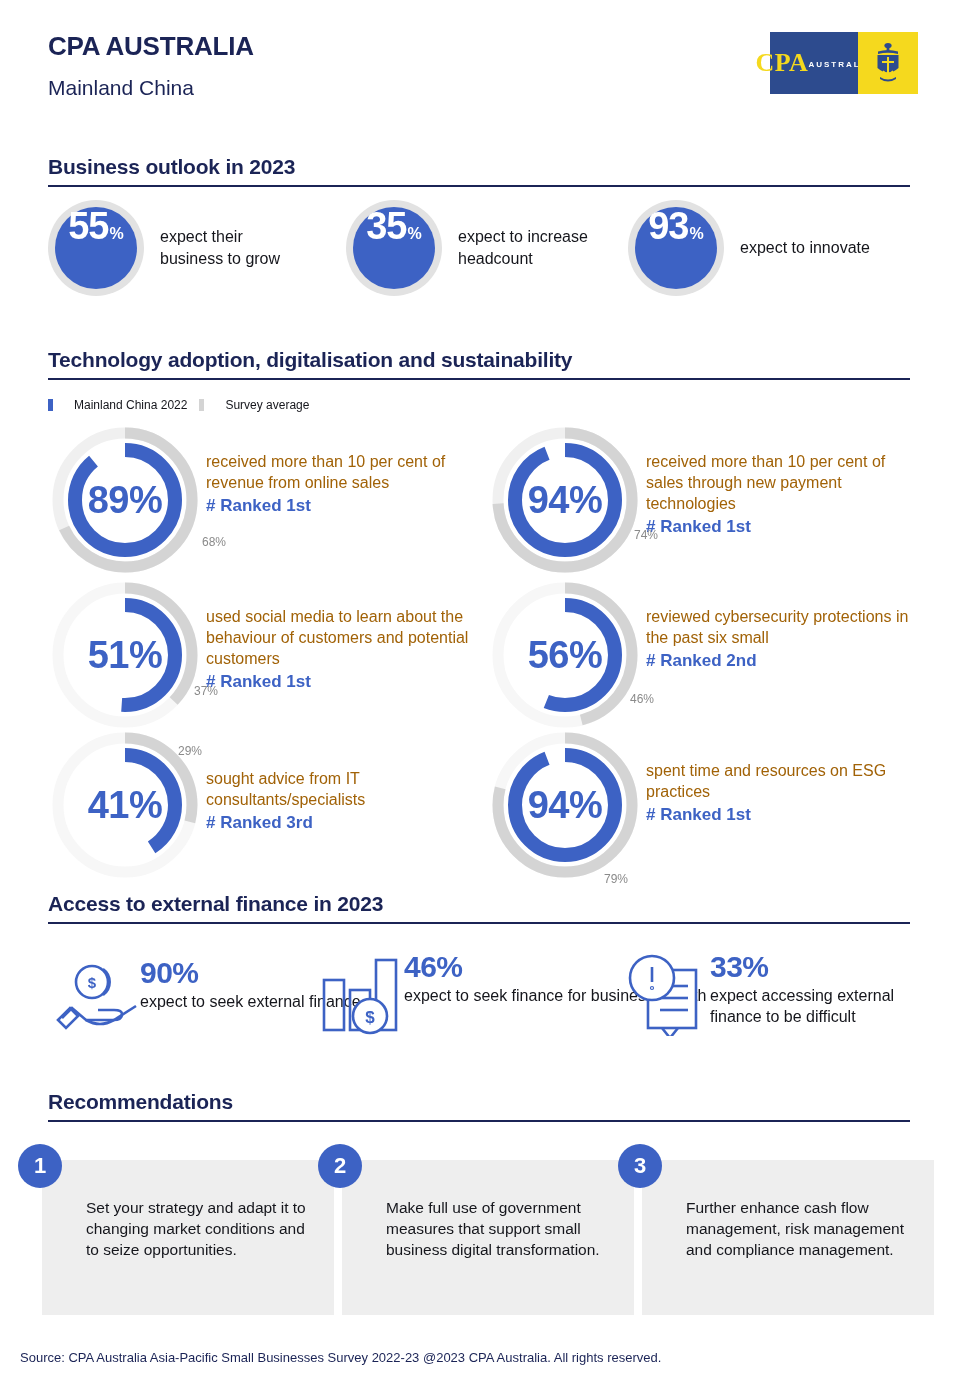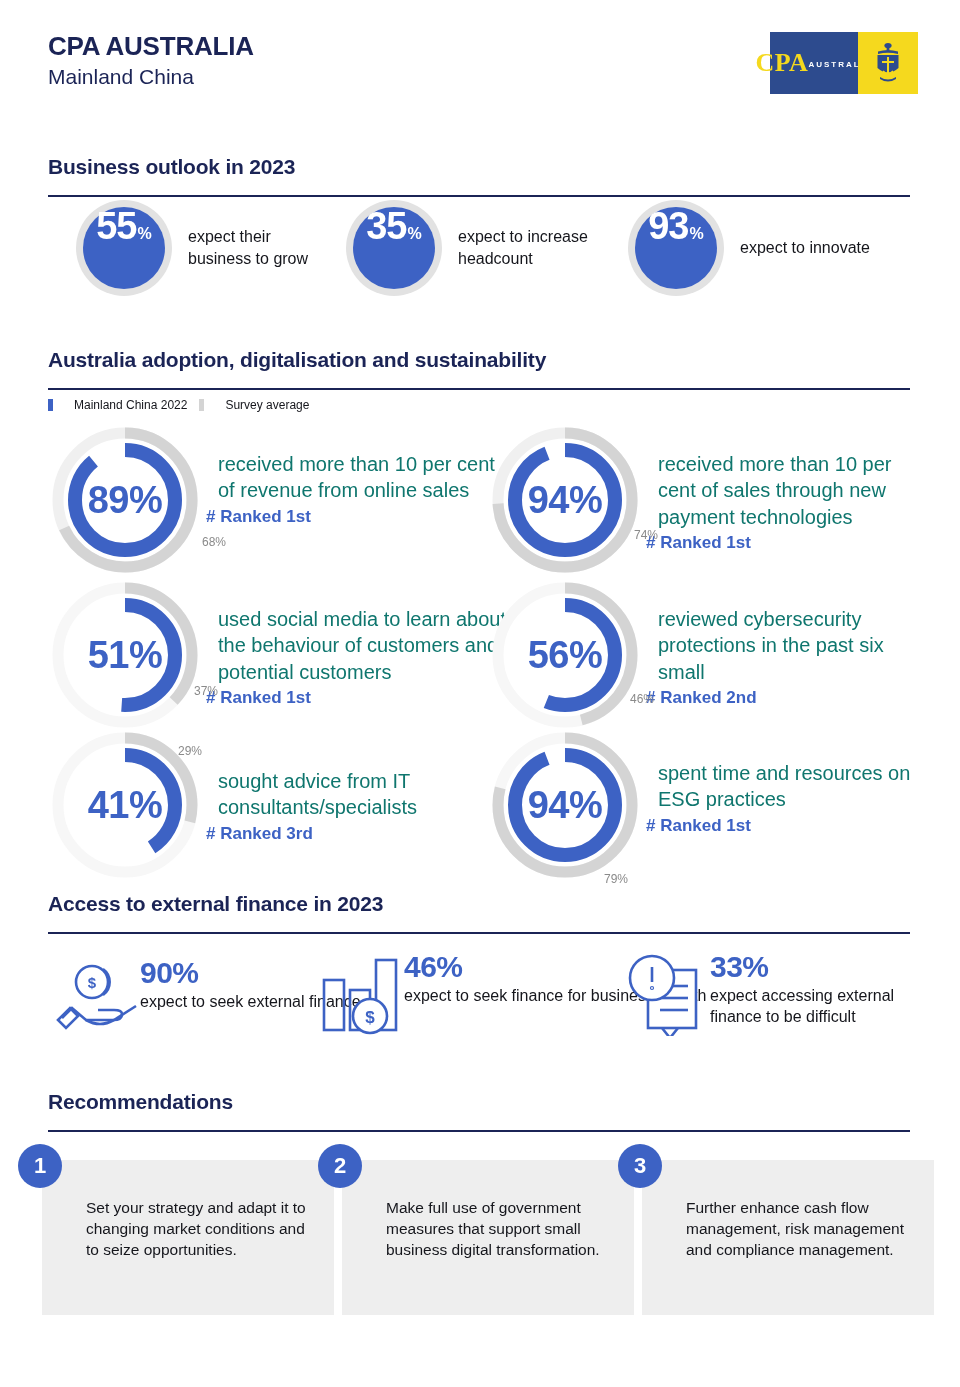--- a/index.html
+++ b/index.html
@@ -14,21 +14,21 @@
 
   
   .header { position: absolute; left: 48px; top: 30px; width: 870px; }
   .title-block { float: left; }
   .title-line {
     font-size: 26px; font-weight: bold; letter-spacing: -0.2px;
     color: #1b2456; line-height: 1.25;
   }
   .subtitle-line {
     font-size: 21px; font-weight: normal; color: #1b2456;
-    line-height: 1.35; margin-top: 0;
+    line-height: 1.35; margin-top: 11px;
   }
   .logo {
     position: absolute; right: 0; top: 2px;
     width: 148px; height: 62px; display: flex;
   }
   .logo-left {
     width: 88px; background: #2d4b8e; display: flex;
     align-items: center; justify-content: center;
   }
   .logo-cpa {
@@ -44,21 +44,21 @@
     width: 60px; background: #f5d91e; display: flex;
     align-items: center; justify-content: center;
   }
 
   
   .section-head {
     position: absolute; left: 48px; width: 862px;
   }
   .section-head h2 {
     font-size: 21px; font-weight: bold; color: #1b2456;
-    letter-spacing: -0.2px; padding-bottom: 16px;
+    letter-spacing: -0.2px; padding-bottom: 6px;
   }
   .section-rule { height: 2px; background: #1b2456; width: 100%; }
 
   
   .outlook { position: absolute; left: 48px; top: 200px; width: 870px; }
   .outlook-item { position: absolute; display: flex; align-items: center; }
   .circle-wrap {
     width: 96px; height: 96px; border-radius: 50%;
     background: #e2e2e2; display: flex; align-items: center; justify-content: center;
     flex: none;
@@ -91,21 +91,21 @@
   .donut svg { display: block; }
   .donut-center {
     position: absolute; left: 0; top: 0; width: 150px; height: 150px;
     display: flex; align-items: center; justify-content: center;
     font-size: 38px; font-weight: bold; color: #3d62c4; letter-spacing: -0.5px;
   }
   .outer-label {
     position: absolute; font-size: 12px; color: #8a8a8a; font-weight: normal;
   }
   .donut-text { margin-left: 6px; padding-top: 26px; }
-  .donut-desc { font-size: 20px; line-height: 1.32; color: #0f766e; max-width: 290px; margin-left: 12px; }
+  .donut-desc { font-size: 16px; line-height: 1.32; color: #a16207; max-width: 290px; }
   .donut-rank { font-size: 17px; font-weight: bold; color: #3d62c4; margin-top: 3px; }
 
   
   .finance { position: absolute; left: 48px; top: 950px; width: 880px; }
   .fin-item { position: absolute; display: flex; align-items: flex-start; }
   .fin-icon { flex: none; }
   .fin-text { margin-left: 0; }
   .fin-pct { font-size: 30px; font-weight: bold; color: #3d62c4; line-height: 1; letter-spacing: -0.5px; }
   .fin-desc { font-size: 16px; line-height: 1.3; color: #15161c; margin-top: 4px; }
 
@@ -164,21 +164,21 @@
       </div>
     </div>
   </div>
 
   <div class="section-head" style="top:155px">
     <h2>Business outlook in 2023</h2>
     <div class="section-rule"></div>
   </div>
 
   <div class="outlook">
-    <div class="outlook-item" style="left:28px; top:0">
+    <div class="outlook-item" style="left:0; top:0">
       <div class="circle-wrap">
         <div class="circle-inner">
           <span class="circle-num">55</span>
           <span class="circle-pct">%</span>
         </div>
       </div>
       <div class="outlook-label">expect their business to grow</div>
     </div>
 
     <div class="outlook-item" style="left:298px; top:0">
@@ -196,21 +196,21 @@
         <div class="circle-inner">
           <span class="circle-num">93</span>
           <span class="circle-pct">%</span>
         </div>
       </div>
       <div class="outlook-label">expect to innovate</div>
     </div>
   </div>
 
   <div class="section-head" style="top:348px">
-    <h2>Australia adoption, digitalisation and sustainability</h2>
+    <h2>Technology adoption, digitalisation and sustainability</h2>
     <div class="section-rule"></div>
   </div>
 
   <div class="legend">
     <div class="legend-item">
       <span class="swatch blue"></span>
       <span>Mainland China 2022</span>
     </div>
     <div class="legend-item">
       <span class="swatch grey"></span>
@@ -402,14 +402,15 @@
     <div class="rec-card" style="left:322px; top:18px">
       <div class="rec-badge">2</div>
       <div class="rec-text">Make full use of government measures that support small business digital transformation.</div>
     </div>
     <div class="rec-card" style="left:622px; top:18px">
       <div class="rec-badge">3</div>
       <div class="rec-text">Further enhance cash flow management, risk management and compliance management.</div>
     </div>
   </div>
 
+  <div class="footer">Source: CPA Australia Asia-Pacific Small Businesses Survey 2022-23 @2023 CPA Australia. All rights reserved.</div>
 
 </div>
 
 </body></html>

